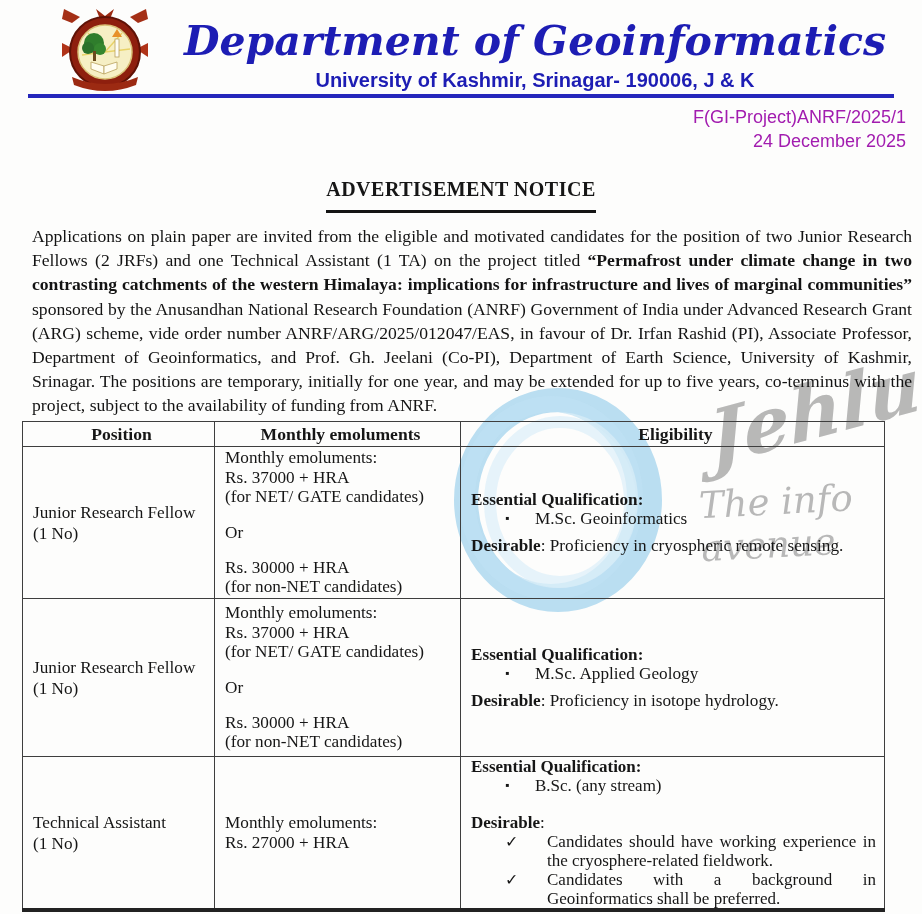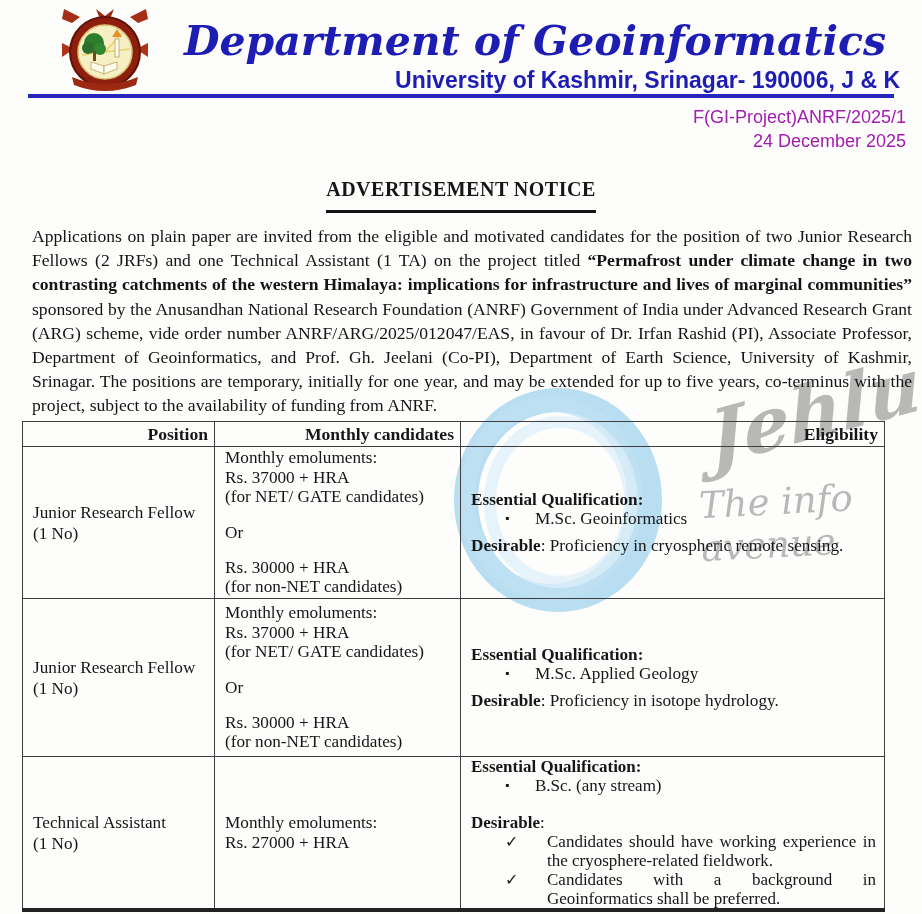--- a/index.html
+++ b/index.html
@@ -11,21 +11,21 @@
   }
   
   .logo{position:absolute;left:58px;top:7px;width:94px;height:86px;}
   .title-block{position:absolute;left:170px;top:8px;width:730px;text-align:center;}
   .dept-title{
     font-family:"DejaVu Serif", serif;font-style:italic;font-weight:bold;
     font-size:41px;line-height:48px;color:#1d1db4;letter-spacing:0px;margin-top:9px;
   }
   .univ-line{
     font-family:"Liberation Sans", sans-serif;font-weight:bold;
-    font-size:23px;line-height:28px;color:#1d1db4;margin-top:1px;text-align:right;
+    font-size:20px;line-height:28px;color:#1d1db4;margin-top:1px;
   }
   .header-rule{position:absolute;left:28px;top:94px;width:866px;height:4px;background:#2526bb;}
   .officer-block{position:absolute;left:36px;top:101px;color:#2a2ab4;}
   .officer-name{font-size:22px;font-weight:bold;line-height:24px;}
   .officer-title{font-family:"Liberation Sans", sans-serif;font-style:italic;font-size:17px;line-height:21px;}
   .ref-block{
     position:absolute;right:16px;top:105px;text-align:right;
     font-family:"Liberation Sans", sans-serif;font-size:18px;line-height:24px;color:#a21caf;
   }
   
@@ -58,21 +58,21 @@
     position:absolute;left:22px;top:421px;width:862px;
     border-collapse:collapse;table-layout:fixed;
     font-size:17.2px;color:#161616;background:transparent;
   }
   table.positions td,table.positions th{
     border:1.6px solid #3e3e3e;vertical-align:middle;
     padding:0 6px 0 10px;background:transparent;
   }
   table.positions{border-bottom:4px solid #222;}
   tr.hdr th{
-    text-align:right;font-size:17.6px;font-weight:bold;height:25px;padding-left:12px;
+    text-align:center;font-size:17.6px;font-weight:bold;height:25px;padding-left:12px;
   }
   td.pos-cell{padding-left:12px;line-height:21px;}
   td.emol-cell{vertical-align:top;padding-top:4px;line-height:19.4px;}
   td.emol-cell.middle{vertical-align:middle;padding-top:0;}
   .gap16{margin-top:16px;}
   td.elig-cell{padding-left:8px;line-height:19.2px;}
   td.elig-top{vertical-align:top;padding-top:3px;}
   .bold{font-weight:bold;}
   .bullet-line{display:flex;align-items:flex-start;}
   .bullet-sq{width:30px;margin-left:34px;flex:0 0 auto;font-size:12px;line-height:19.2px;}
@@ -143,21 +143,21 @@
 
   <table class="positions">
     <colgroup>
         <col style="width:192px">
         <col style="width:246px">
         <col style="width:424px">
       </colgroup>
     <tbody>
         <tr class="hdr">
       <th>Position</th>
-      <th>Monthly candidates</th>
+      <th>Monthly emoluments</th>
       <th>Eligibility</th>
     </tr>
 
     <tr style="height:152px;">
       <td class="pos-cell">
         <div>Junior Research Fellow</div>
         <div>(1 No)</div>
       </td>
       <td class="emol-cell">
         <div>Monthly emoluments:</div>

